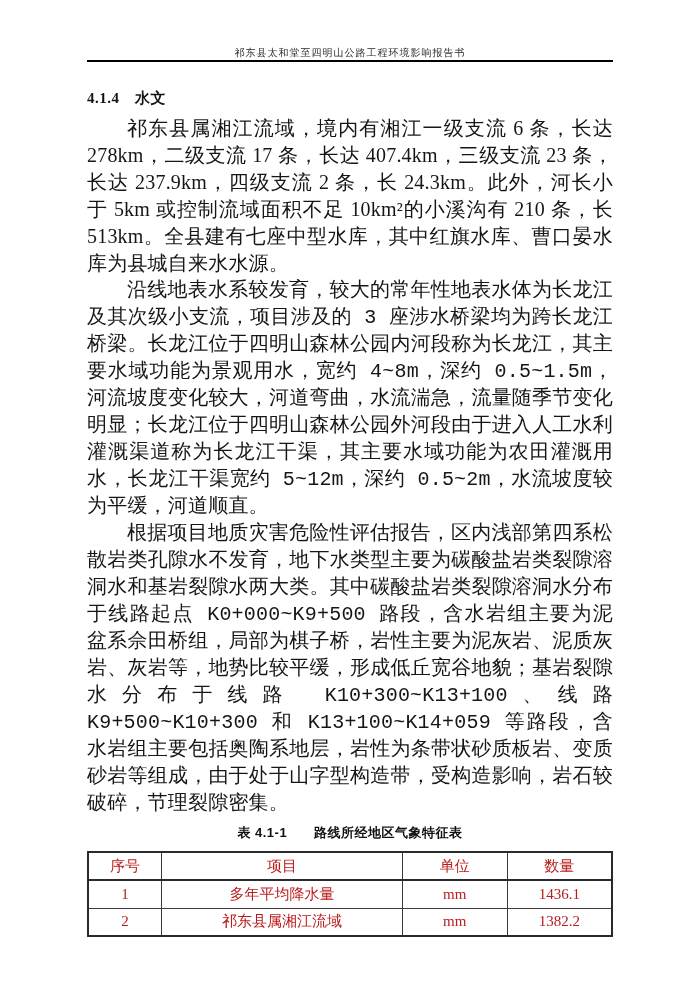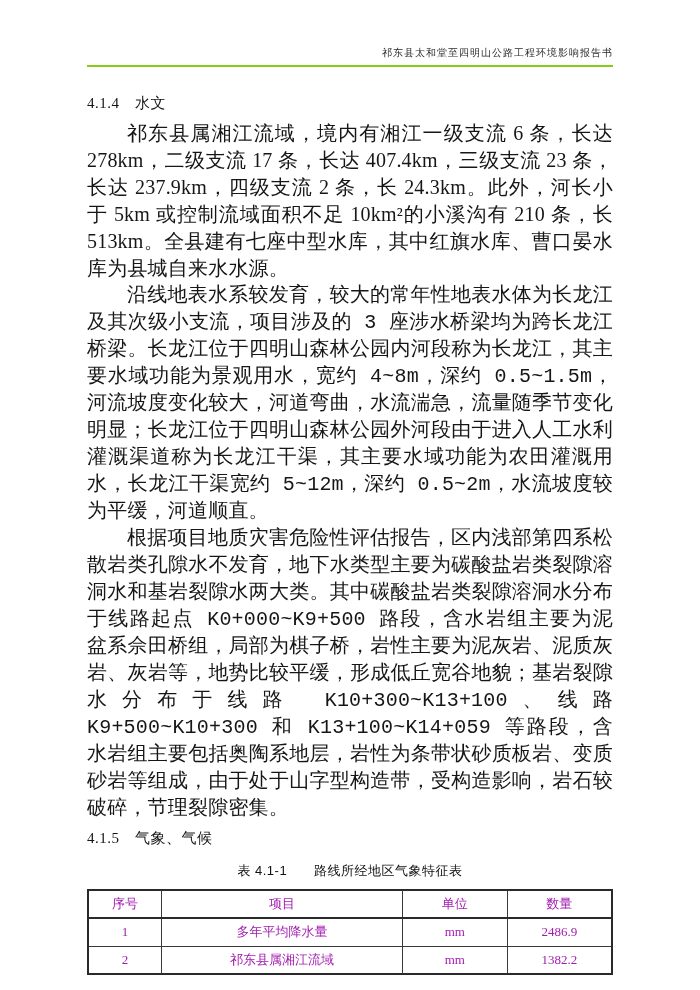--- a/index.html
+++ b/index.html
@@ -14,68 +14,67 @@
     font-family: "Liberation Serif", "DejaVu Serif", serif;
     overflow: hidden;
   }
   .content {
     position: absolute;
     left: 87px;
     top: 46px;
     width: 526px;
   }
   .running-header {
-    text-align: right;
+    text-align: center;
     font-size: 10px;
     letter-spacing: 1px;
     color: #2a2a2a;
-    padding-bottom: 5px;
-    border-bottom: 2px solid #84cc16;
+    border-bottom: 2px solid #000000;
   }
   .sec-heading {
     margin-top: 27px;
     font-size: 15px;
-    font-weight: normal;
+    font-weight: bold;
     letter-spacing: 0.5px;
     color: #141414;
   }
   .sec-heading.second { margin-top: 7px; }
   .para {
     margin-top: 7px;
     font-size: 20px;
     line-height: 27px;
     text-align: justify;
     text-indent: 2em;
     letter-spacing: 0.2px;
     color: #161616;
   }
   .para + .para { margin-top: 0; font-family: Liberation Mono, monospace; }
   .table-caption {
-    margin-top: 14px;
+    margin-top: 7px;
     text-align: center;
     font-family: "Liberation Sans", "DejaVu Sans", sans-serif;
-    font-weight: normal;
+    font-weight: bold;
     font-size: 13px;
     letter-spacing: 0.5px;
     color: #111;
   }
   table.data-table {
     margin-top: 9px;
     width: 100%;
     border-collapse: collapse;
     table-layout: fixed;
   }
   table.data-table th, table.data-table td {
     border: 1px solid #3a3a3a;
     text-align: center;
     vertical-align: middle;
     height: 28px;
-    font-size: 13px;
+    font-size: 15px;
     font-weight: normal;
-    color: #a21caf;
+    color: #b91c1c;
   }
   table.data-table { border: 2px solid #2a2a2a; }
   table.data-table thead th { border-bottom: 2px solid #2a2a2a; }
   col.c-no   { width: 14%; }
   col.c-item { width: 46%; }
   col.c-unit { width: 20%; }
   col.c-qty  { width: 20%; }
   .page-footer {
     position: absolute;
     left: 0; right: 0;
@@ -92,21 +91,20 @@
   <div class="content">
 
     <div class="running-header">祁东县太和堂至四明山公路工程环境影响报告书</div>
 
     <h2 class="sec-heading">4.1.4　水文</h2>
 
     <p class="para">祁东县属湘江流域，境内有湘江一级支流 6 条，长达 278km，二级支流 17 条，长达 407.4km，三级支流 23 条，长达 237.9km，四级支流 2 条，长 24.3km。此外，河长小于 5km 或控制流域面积不足 10km²的小溪沟有 210 条，长 513km。全县建有七座中型水库，其中红旗水库、曹口晏水库为县城自来水水源。</p>
     <p class="para">沿线地表水系较发育，较大的常年性地表水体为长龙江及其次级小支流，项目涉及的 3 座涉水桥梁均为跨长龙江桥梁。长龙江位于四明山森林公园内河段称为长龙江，其主要水域功能为景观用水，宽约 4~8m，深约 0.5~1.5m，河流坡度变化较大，河道弯曲，水流湍急，流量随季节变化明显；长龙江位于四明山森林公园外河段由于进入人工水利灌溉渠道称为长龙江干渠，其主要水域功能为农田灌溉用水，长龙江干渠宽约 5~12m，深约 0.5~2m，水流坡度较为平缓，河道顺直。</p>
     <p class="para">根据项目地质灾害危险性评估报告，区内浅部第四系松散岩类孔隙水不发育，地下水类型主要为碳酸盐岩类裂隙溶洞水和基岩裂隙水两大类。其中碳酸盐岩类裂隙溶洞水分布于线路起点 K0+000~K9+500 路段，含水岩组主要为泥盆系佘田桥组，局部为棋子桥，岩性主要为泥灰岩、泥质灰岩、灰岩等，地势比较平缓，形成低丘宽谷地貌；基岩裂隙水分布于线路 K10+300~K13+100、线路 K9+500~K10+300 和 K13+100~K14+059 等路段，含水岩组主要包括奥陶系地层，岩性为条带状砂质板岩、变质砂岩等组成，由于处于山字型构造带，受构造影响，岩石较破碎，节理裂隙密集。</p>
 
-    <h2 class="sec-heading second">4.1.5　气象、气候</h2>
 
 
     <div class="table-caption">表 4.1-1　　路线所经地区气象特征表</div>
 
     <table class="data-table">
       <colgroup>
         <col class="c-no">
           <col class="c-item">
           <col class="c-unit">
           <col class="c-qty">
@@ -117,21 +115,21 @@
           <th>项目</th>
           <th>单位</th>
           <th>数量</th>
         </tr>
       </thead>
       <tbody>
         <tr>
           <td>1</td>
           <td>多年平均降水量</td>
           <td>mm</td>
-          <td>2486.9</td>
+          <td>1436.1</td>
         </tr>
         <tr>
           <td>2</td>
           <td>祁东县属湘江流域</td>
           <td>mm</td>
           <td>1382.2</td>
         </tr>
       </tbody>
     </table>
   </div>

